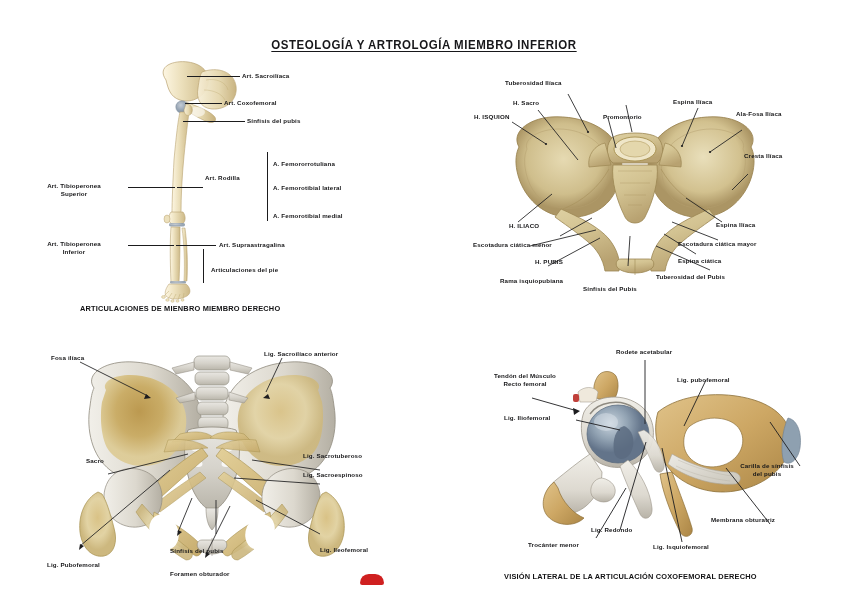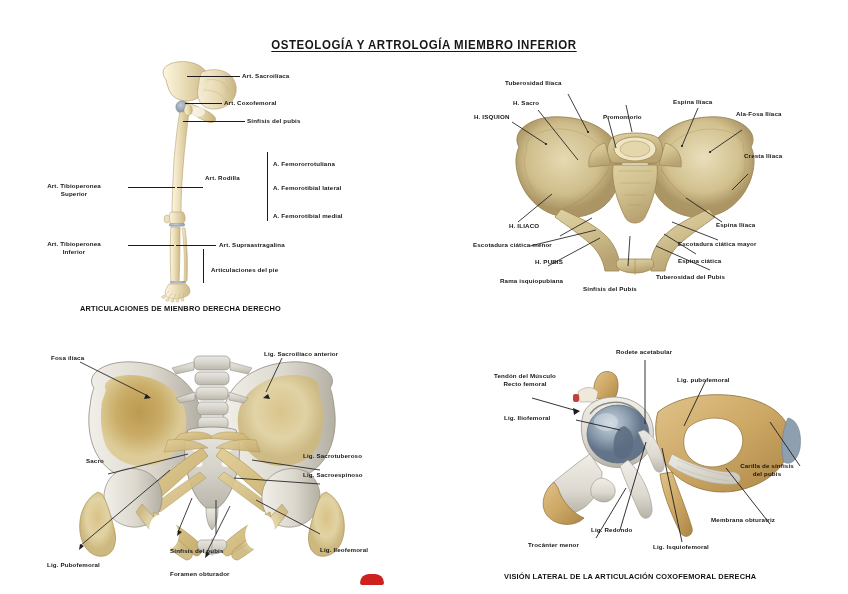--- a/index.html
+++ b/index.html
@@ -136,21 +136,21 @@
   <div class="lbl" style="left:273px;top:160px;">A. Femororrotuliana</div>
   <div class="lbl" style="left:273px;top:184px;">A. Femorotibial lateral</div>
   <div class="lbl" style="left:273px;top:212px;">A. Femorotibial medial</div>
   <div class="lbl c" style="left:22px;top:182px;width:104px;">Art. Tibioperonea
 Superior</div>
   <div class="lbl c" style="left:22px;top:240px;width:104px;">Art. Tibioperonea
 Inferior</div>
   <div class="lbl" style="left:219px;top:241px;">Art. Supraastragalina</div>
   <div class="lbl" style="left:211px;top:266px;">Articulaciones del pie</div>
 
-  <div class="cap" style="left:80px;top:304px;">ARTICULACIONES DE MIENBRO DERECHA DERECHO</div>
+  <div class="cap" style="left:80px;top:304px;">ARTICULACIONES DE MIENBRO MIEMBRO DERECHO</div>
 
   <svg class="art" style="left:505px;top:105px;" width="260" height="180" viewBox="0 0 260 180">
     <defs>
       <linearGradient id="pg1" x1="0" y1="0" x2="0.4" y2="1">
         <stop offset="0%" stop-color="#ded0a2"></stop>
         <stop offset="45%" stop-color="#d3c392"></stop>
         <stop offset="100%" stop-color="#b8a271"></stop>
       </linearGradient>
       <radialGradient id="pgL" cx="45%" cy="42%">
         <stop offset="0%" stop-color="#e6dab2"></stop>
@@ -483,15 +483,15 @@
 Recto femoral</div>
   <div class="lbl" style="left:504px;top:414px;">Lig. Iliofemoral</div>
   <div class="lbl" style="left:677px;top:376px;">Lig. pubofemoral</div>
   <div class="lbl c" style="left:722px;top:462px;width:90px;">Carilla de sínfisis
 del pubis</div>
   <div class="lbl" style="left:711px;top:516px;">Membrana obturatriz</div>
   <div class="lbl" style="left:591px;top:526px;">Lig. Redondo</div>
   <div class="lbl" style="left:528px;top:541px;">Trocánter menor</div>
   <div class="lbl" style="left:653px;top:543px;">Lig. Isquiofemoral</div>
 
-  <div class="cap" style="left:504px;top:572px;">VISIÓN LATERAL DE LA ARTICULACIÓN COXOFEMORAL DERECHA</div>
+  <div class="cap" style="left:504px;top:572px;">VISIÓN LATERAL DE LA ARTICULACIÓN COXOFEMORAL DERECHO</div>
 
 </div>
 
 </body></html>

